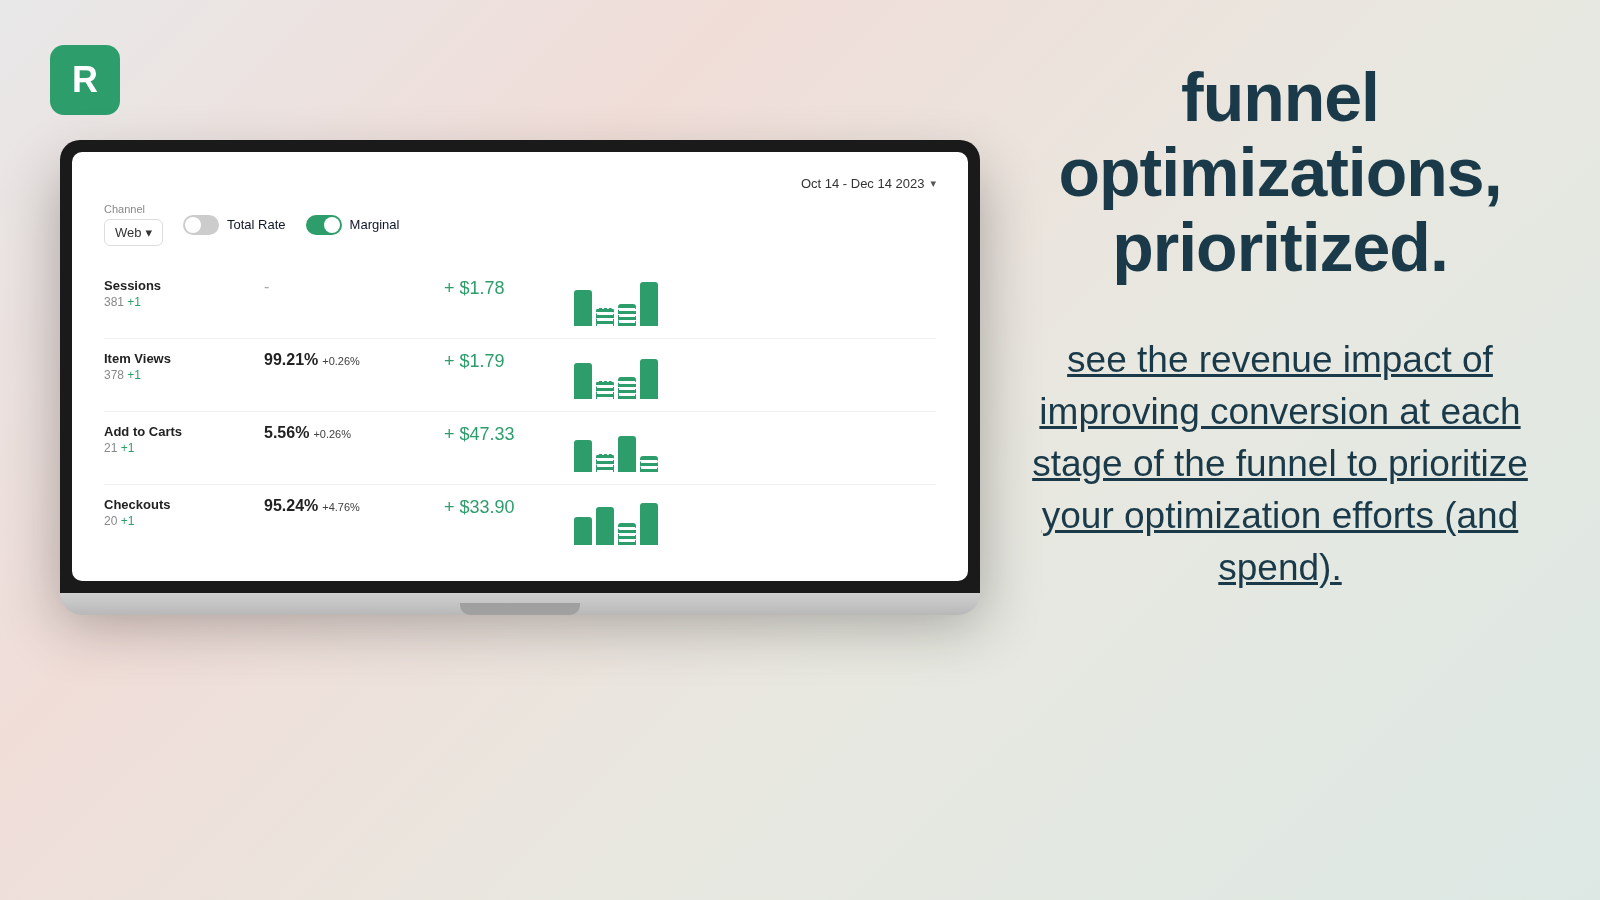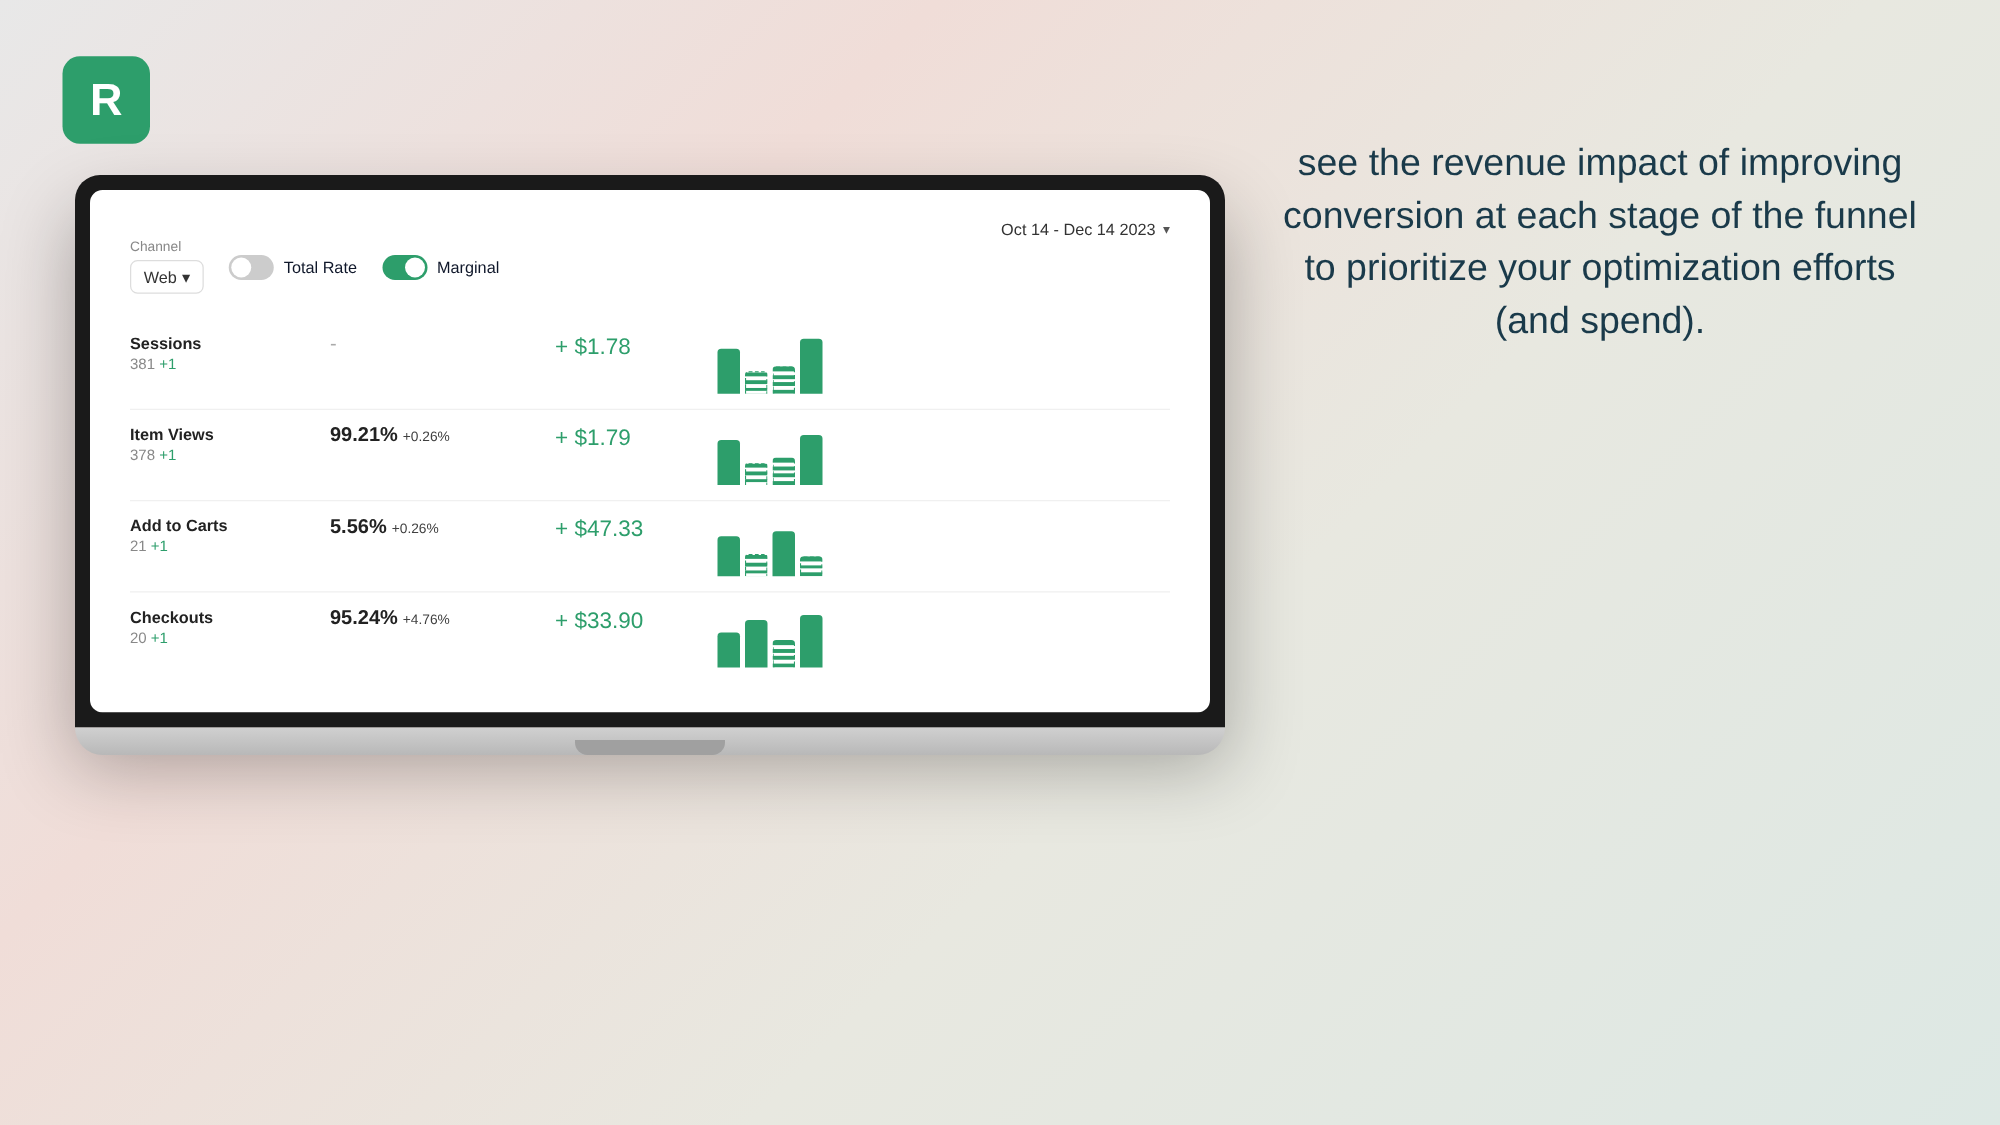--- a/index.html
+++ b/index.html
@@ -42,24 +42,25 @@
     .right-text .headline {
       font-size: 68px;
       font-weight: 700;
       color: #1a3a4a;
       line-height: 1.1;
       letter-spacing: -1px;
     }
 
     .right-text .subtext {
       margin-top: 50px;
-      font-size: 30px;
+      font-size: 37px;
       color: #1a3a4a;
       line-height: 1.4;
       font-weight: 400;
+      text-decoration: underline;
     }
 
     
     .laptop-wrapper {
       position: absolute;
       left: 60px;
       top: 140px;
       width: 920px;
     }
 
@@ -98,21 +99,21 @@
     
     .dashboard {
       padding: 24px 32px;
       background: white;
     }
 
     
     .date-row {
       display: flex;
       justify-content: flex-end;
-      margin-bottom: 1px;
+      margin-bottom: 12px;
     }
 
     .date-picker {
       display: flex;
       align-items: center;
       gap: 6px;
       font-size: 13px;
       color: #333;
       font-weight: 500;
     }
@@ -284,20 +285,24 @@
     }
   </style>
 </head>
 <body>
 
 <div class="logo">
   <span>R</span>
 </div>
 
 <div class="right-text">
+  <div class="headline">
+    <span>funnel optimizations,</span><br>
+    <span>prioritized.</span>
+  </div>
   <div class="subtext">see the revenue impact of improving conversion at each stage of the funnel to prioritize your optimization efforts (and spend).</div>
 </div>
 
 <div class="laptop-wrapper">
   <div class="laptop-body">
     <div class="laptop-screen">
       <div class="dashboard">
 
         <div class="date-row">
           <div class="date-picker">

